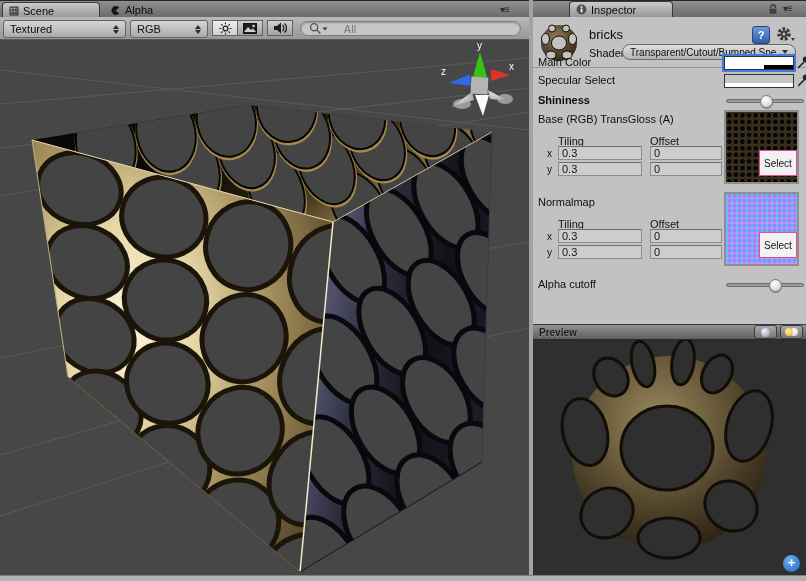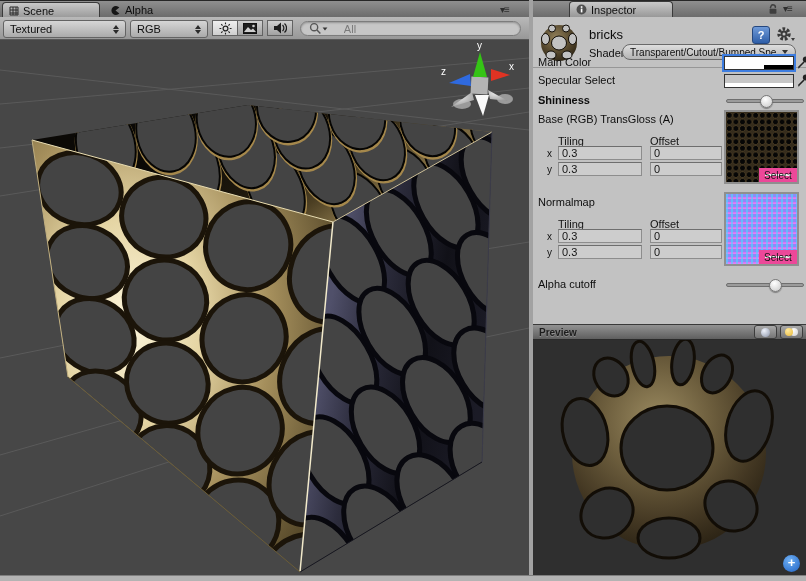--- a/index.html
+++ b/index.html
@@ -62,21 +62,21 @@
   .slider-track{position:absolute;width:78px;height:4px;background:#9b9b9b;border:1px solid #6f6f6f;border-radius:2px;box-sizing:border-box;}
   .slider-handle{position:absolute;top:-5px;width:13px;height:13px;border-radius:50%;
                  background:radial-gradient(circle at 40% 30%,#ffffff,#c7c7c7);border:1px solid #787878;box-sizing:border-box;
                  box-shadow:0 1px 1px rgba(0,0,0,.35);}
   .tinput{position:absolute;height:14px;background:#cdcdcd;border:1px solid #8d8d8d;border-top-color:#6e6e6e;
           box-sizing:border-box;font:11px "Liberation Sans",sans-serif;color:#141414;padding:0 3px;outline:none;}
   .colhdr{position:absolute;font-size:11px;color:#141414;}
   .xy{position:absolute;font-size:10px;color:#141414;}
   .thumb{position:absolute;left:191px;width:75px;height:74px;border:2px solid #8f8f8f;box-sizing:border-box;
          box-shadow:inset 0 0 0 1px #3c3c3c;}
-  .thumb .select{position:absolute;right:0;bottom:0;width:38px;height:14px;background:#f2f2f2;border:6px solid #ec4899;
+  .thumb .select{position:absolute;right:0;bottom:6px;width:38px;height:26px;background:#f2f2f2;border:1px solid #ec4899;
          font-size:10px;color:#111;display:flex;align-items:center;justify-content:center;box-sizing:border-box;}
   #base-thumb-tex{width:100%;height:100%;background-color:#352c1c;
      background-image:radial-gradient(circle,#060606 0 2.1px,rgba(88,70,40,.55) 2.7px,rgba(30,24,14,0) 3.3px);
      background-size:6.6px 6.6px;}
   #normal-thumb-tex{width:100%;height:100%;background-color:#8c8cf8;
      background-image:linear-gradient(90deg,rgba(80,215,255,.6) 2px,transparent 2px),
                       linear-gradient(0deg,rgba(255,105,245,.65) 2px,transparent 2px),
                       linear-gradient(0deg,rgba(255,255,255,.25) 1px,transparent 1px);
      background-size:5px 5px;}
 

